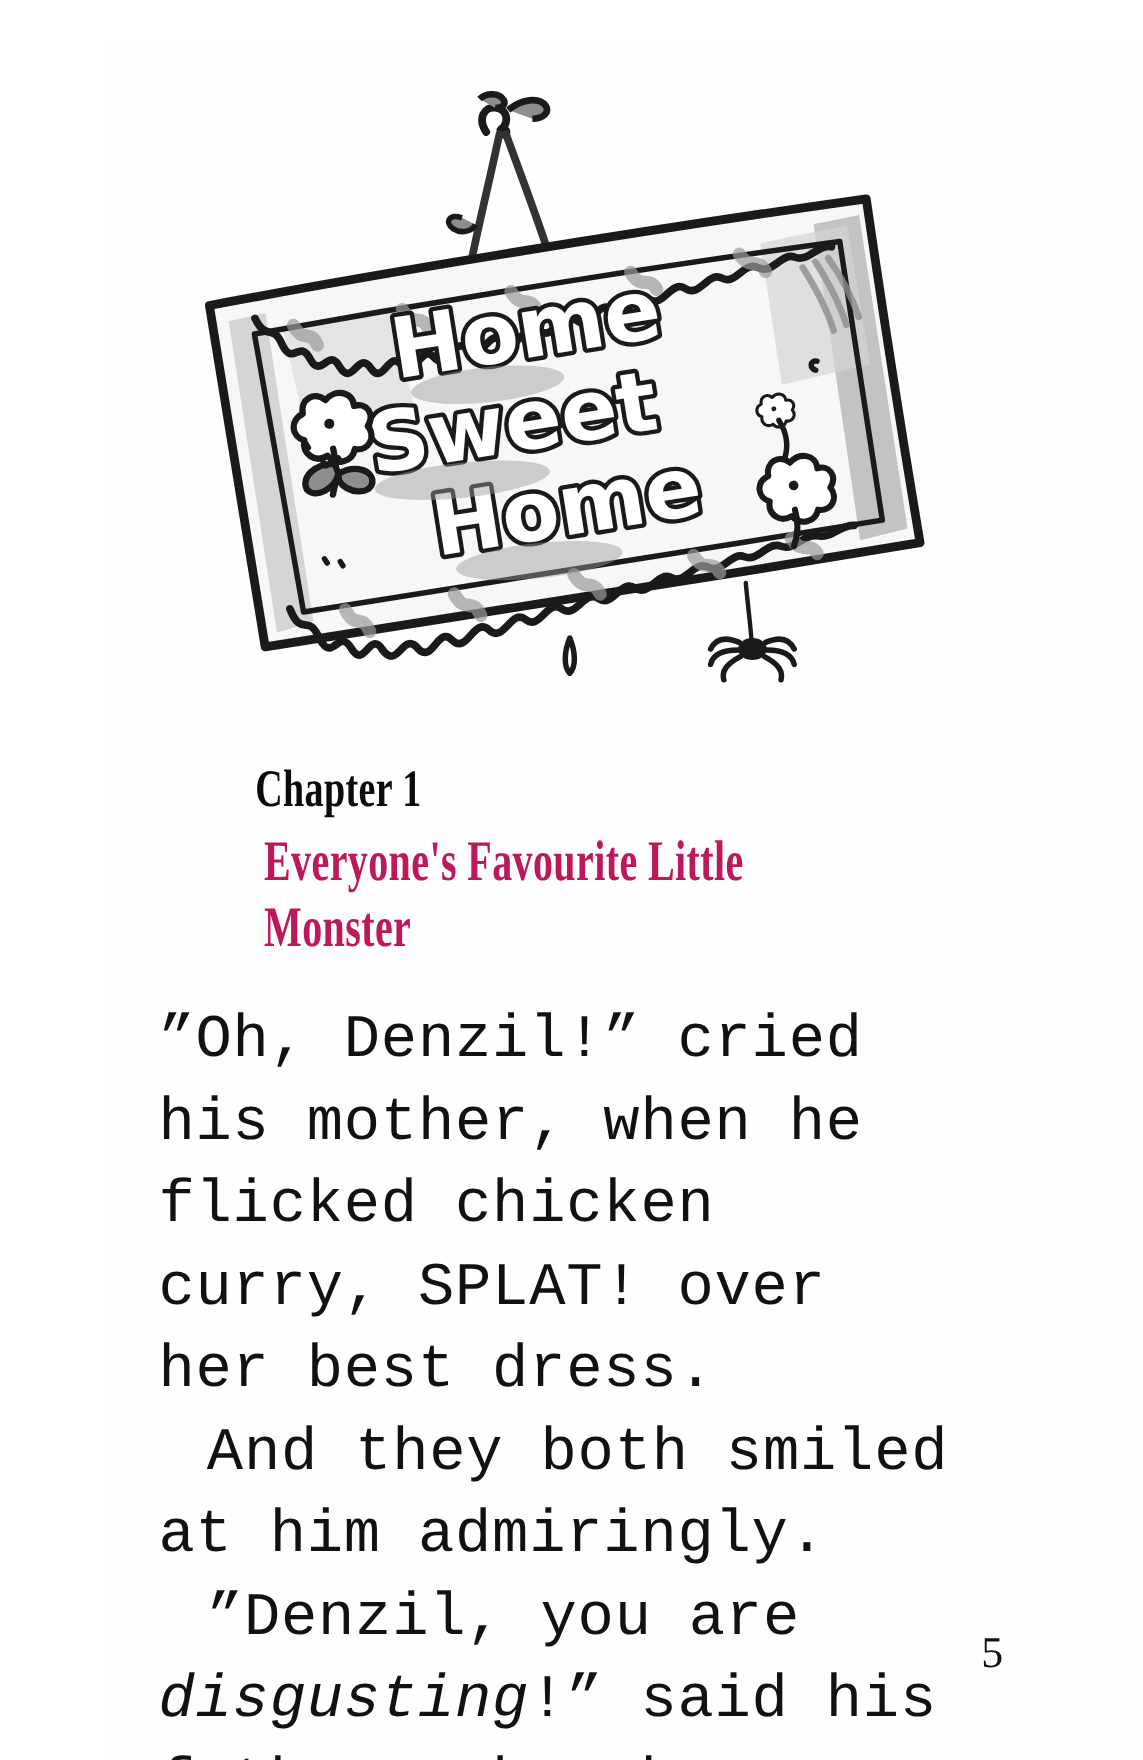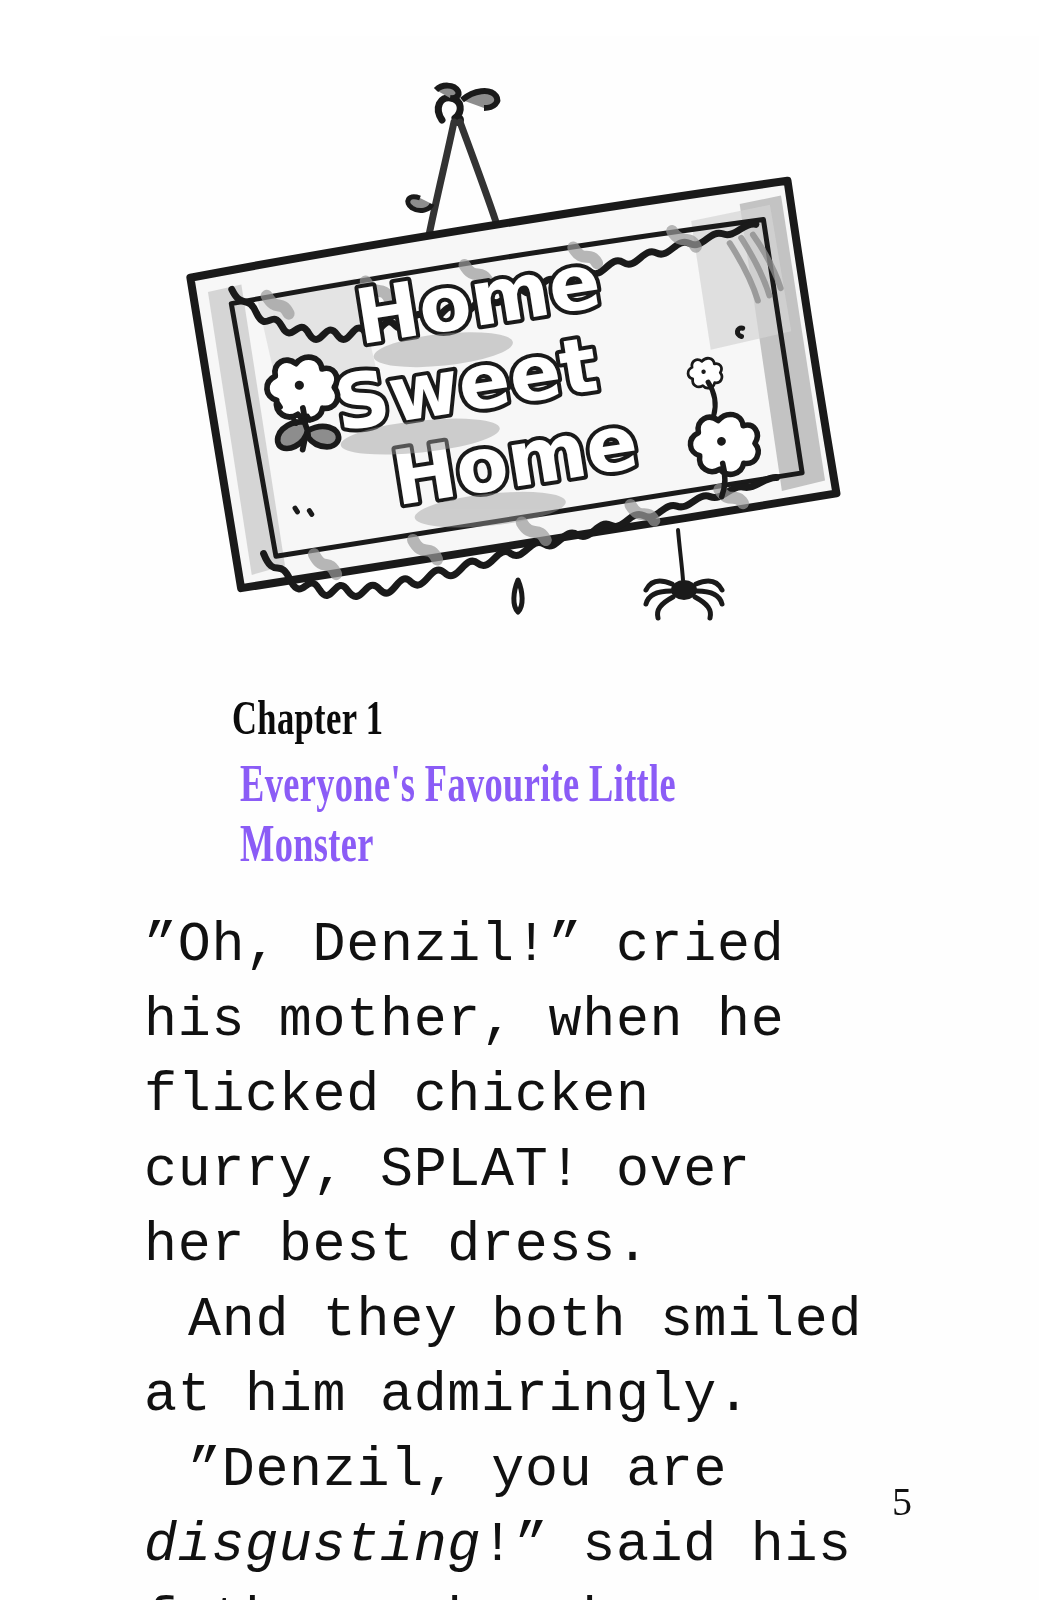--- a/index.html
+++ b/index.html
@@ -53,21 +53,21 @@
     transform: scaleX(0.72);
     transform-origin: center;
     white-space: nowrap;
   }
   .chapter-title {
     font-family: "Liberation Serif", "DejaVu Serif", serif;
     font-weight: 700;
     font-size: 52px;
     line-height: 60px;
     letter-spacing: 0.5px;
-    color: #8b5cf6;
+    color: #be185d;
     margin-top: 8px;
   }
   .chapter-title .tl {
     display: block;
     transform: scaleX(0.70);
     transform-origin: center;
     white-space: nowrap;
   }
 
   

